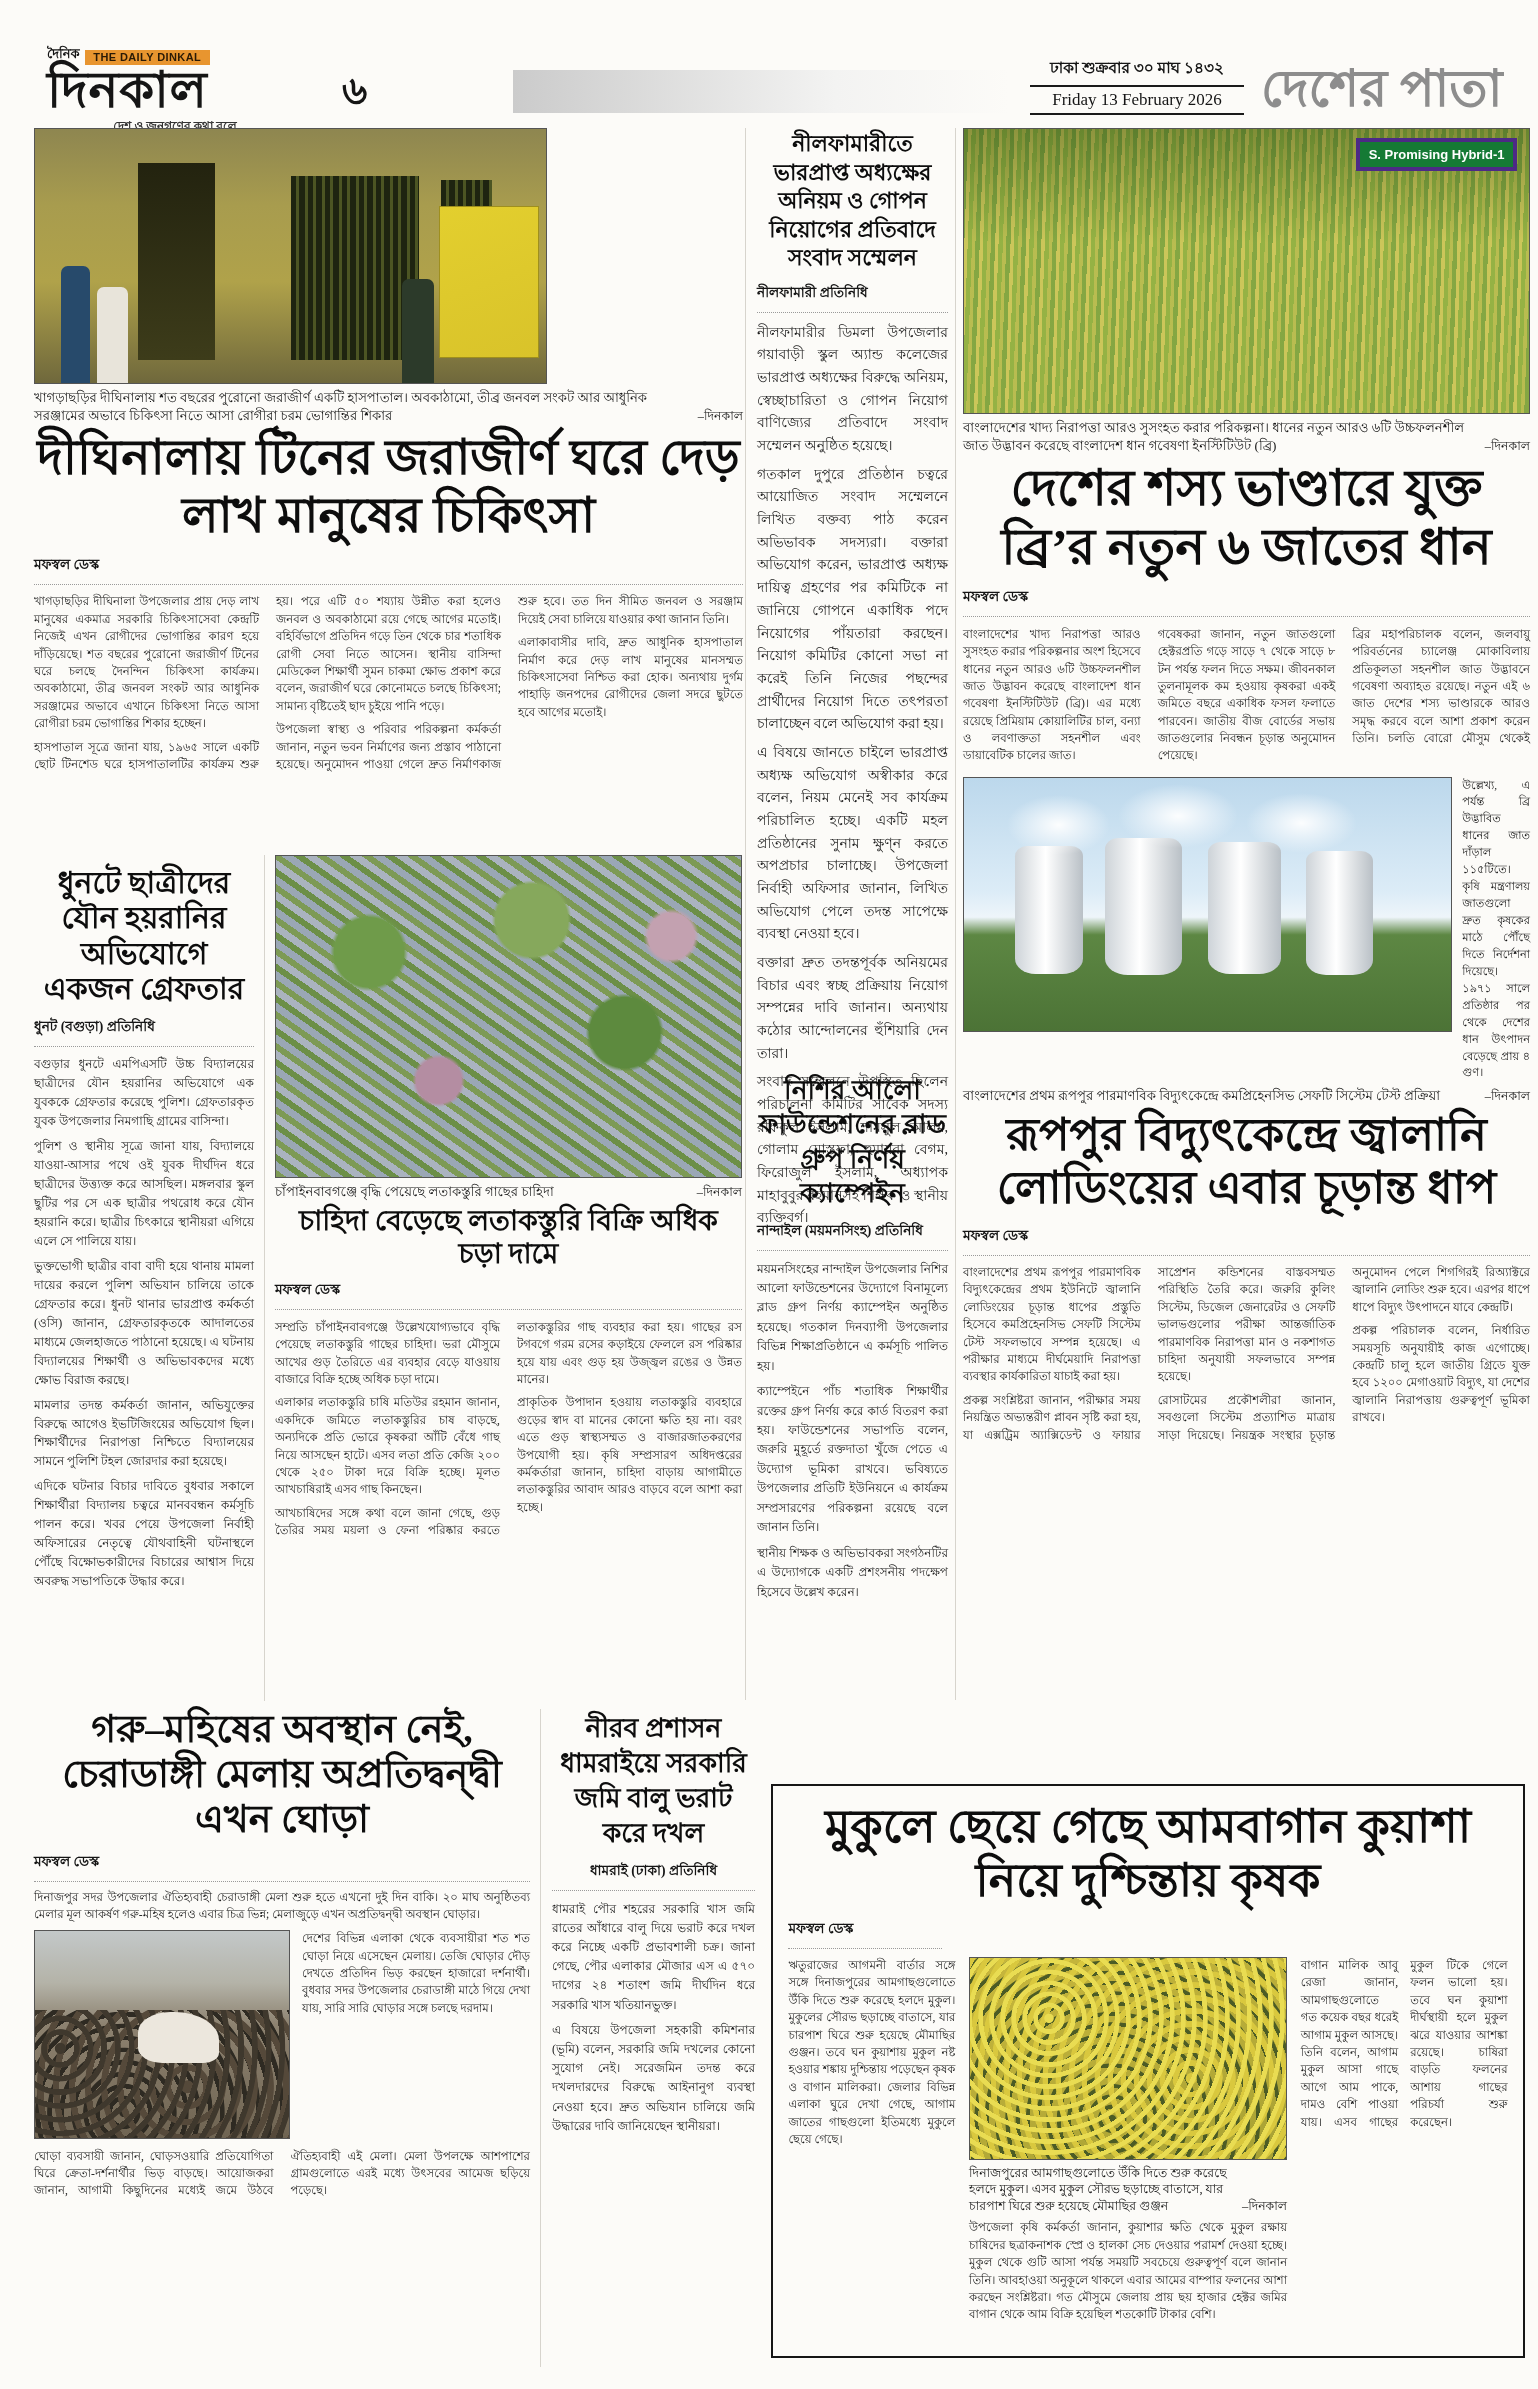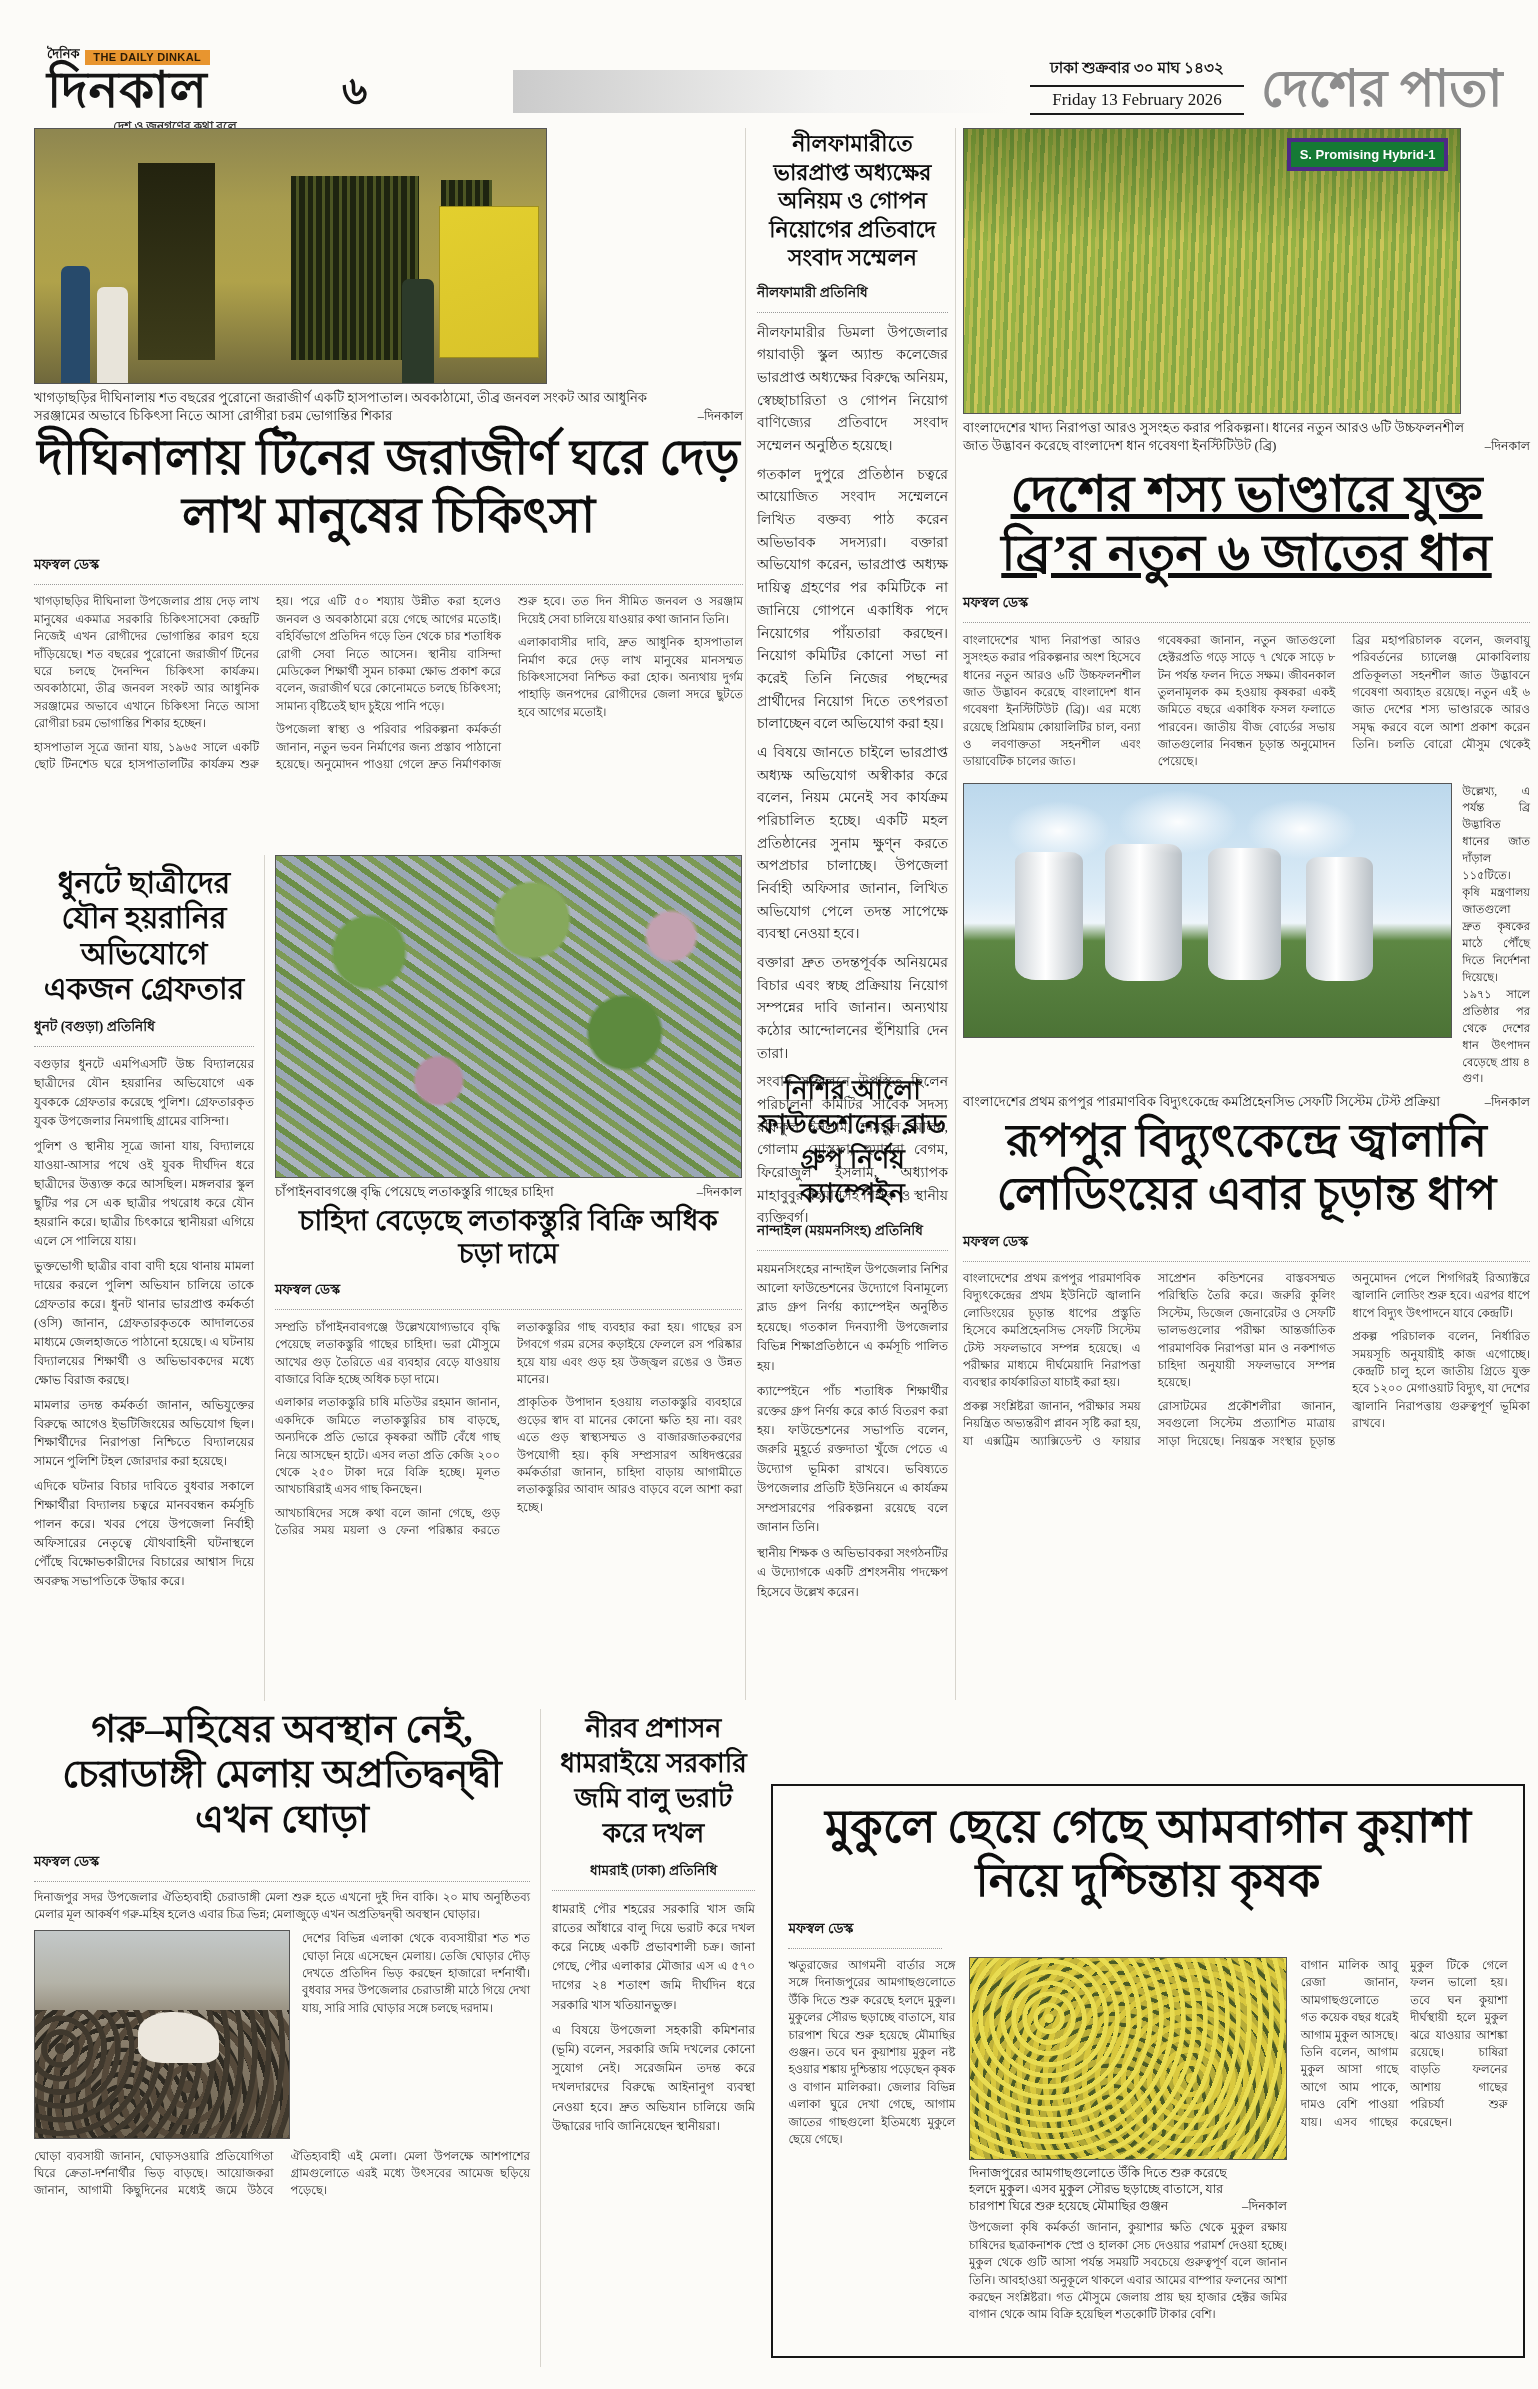--- a/index.html
+++ b/index.html
@@ -158,29 +158,29 @@
     <div class="byline">নান্দাইল (ময়মনসিংহ) প্রতিনিধি</div>
     <div class="body" style="margin-top:8.5px;font-size:12px;line-height:1.62;">
         <p>ময়মনসিংহের নান্দাইল উপজেলার নিশির আলো ফাউন্ডেশনের উদ্যোগে বিনামূল্যে ব্লাড গ্রুপ নির্ণয় ক্যাম্পেইন অনুষ্ঠিত হয়েছে। গতকাল দিনব্যাপী উপজেলার বিভিন্ন শিক্ষাপ্রতিষ্ঠানে এ কর্মসূচি পালিত হয়।</p>
         <p>ক্যাম্পেইনে পাঁচ শতাধিক শিক্ষার্থীর রক্তের গ্রুপ নির্ণয় করে কার্ড বিতরণ করা হয়। ফাউন্ডেশনের সভাপতি বলেন, জরুরি মুহূর্তে রক্তদাতা খুঁজে পেতে এ উদ্যোগ ভূমিকা রাখবে। ভবিষ্যতে উপজেলার প্রতিটি ইউনিয়নে এ কার্যক্রম সম্প্রসারণের পরিকল্পনা রয়েছে বলে জানান তিনি।</p>
         <p>স্থানীয় শিক্ষক ও অভিভাবকরা সংগঠনটির এ উদ্যোগকে একটি প্রশংসনীয় পদক্ষেপ হিসেবে উল্লেখ করেন।</p>
       </div>
   </div>
 
   <div class="art" style="left:963px;top:128px;width:567px;height:1572px;">
 
-    <div class="photo ph-rice" style="width:498px;height:286px;">
+    <div class="photo ph-rice" style="width:567px;height:286px;">
       <div class="shade"></div>
       <div class="ph-sign">S. Promising Hybrid-1</div>
     </div>
     <div class="caption">
       <span>বাংলাদেশের খাদ্য নিরাপত্তা আরও সুসংহত করার পরিকল্পনা। ধানের নতুন আরও ৬টি উচ্চফলনশীল জাত উদ্ভাবন করেছে বাংলাদেশ ধান গবেষণা ইনস্টিটিউট (ব্রি)</span>
       <span class="credit">–দিনকাল</span>
     </div>
-    <div class="hl" style="font-size:50px;margin-top:11px;text-decoration:underline;">দেশের শস্য ভাণ্ডারে যুক্ত ব্রি’র নতুন ৬ জাতের ধান</div>
+    <div class="hl" style="font-size:50px;margin-top:5px;">দেশের শস্য ভাণ্ডারে যুক্ত ব্রি’র নতুন ৬ জাতের ধান</div>
     <div class="byline">মফস্বল ডেস্ক</div>
     <div class="body cols3" style="margin-top:8.5px;height:144px;">
         <p>বাংলাদেশের খাদ্য নিরাপত্তা আরও সুসংহত করার পরিকল্পনার অংশ হিসেবে ধানের নতুন আরও ৬টি উচ্চফলনশীল জাত উদ্ভাবন করেছে বাংলাদেশ ধান গবেষণা ইনস্টিটিউট (ব্রি)। এর মধ্যে রয়েছে প্রিমিয়াম কোয়ালিটির চাল, বন্যা ও লবণাক্ততা সহনশীল এবং ডায়াবেটিক চালের জাত।</p>
         <p>গবেষকরা জানান, নতুন জাতগুলো হেক্টরপ্রতি গড়ে সাড়ে ৭ থেকে সাড়ে ৮ টন পর্যন্ত ফলন দিতে সক্ষম। জীবনকাল তুলনামূলক কম হওয়ায় কৃষকরা একই জমিতে বছরে একাধিক ফসল ফলাতে পারবেন। জাতীয় বীজ বোর্ডের সভায় জাতগুলোর নিবন্ধন চূড়ান্ত অনুমোদন পেয়েছে।</p>
         <p>ব্রির মহাপরিচালক বলেন, জলবায়ু পরিবর্তনের চ্যালেঞ্জ মোকাবিলায় প্রতিকূলতা সহনশীল জাত উদ্ভাবনে গবেষণা অব্যাহত রয়েছে। নতুন এই ৬ জাত দেশের শস্য ভাণ্ডারকে আরও সমৃদ্ধ করবে বলে আশা প্রকাশ করেন তিনি। চলতি বোরো মৌসুম থেকেই মাঠপর্যায়ে বীজ সম্প্রসারণের কাজ শুরু হবে।</p>
       </div>
 
     <div style="display:flex;gap:10.3px;margin-top:6.8px;">
       <div class="photo ph-nuke" style="width:489px;height:255px;flex:0 0 auto;">
         <div class="tower" style="left:51px;top:68px;width:68px;height:128px;"></div>

